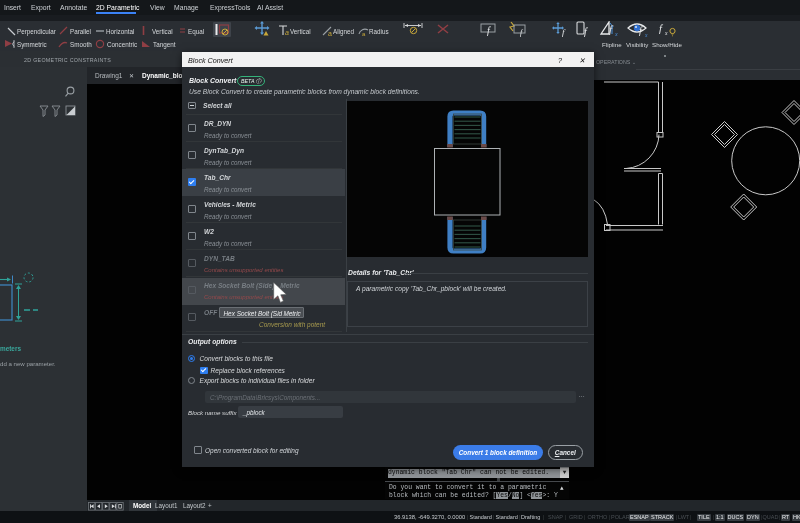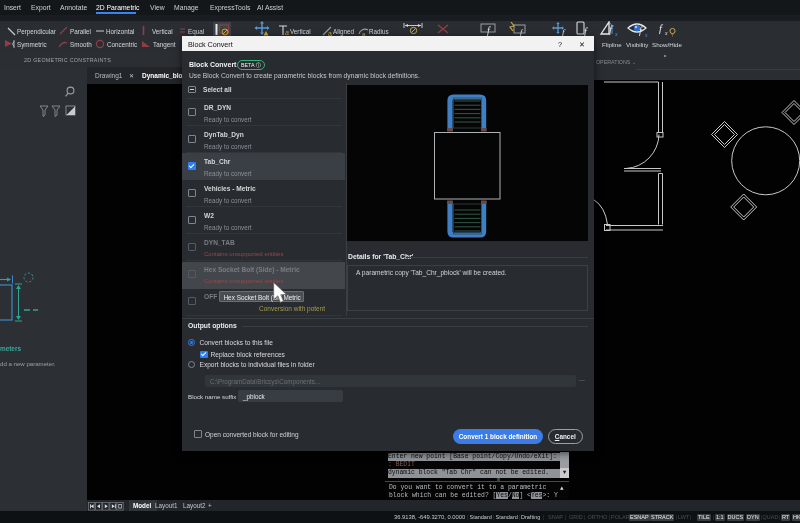--- a/index.html
+++ b/index.html
@@ -27,21 +27,21 @@
 .sbox { background:#383d42; color:#e8eaec; padding:0.5px 1px; border-radius:1px; }
 .ssep { color:#3c4044; }
 
 #console1 { left:385px; top:450px; width:184px; height:26px; background:#050505; font-family:"Liberation Mono", monospace; font-size:6.4px; color:#b8bcc0; }
 #console1 .ln { position:absolute; left:3px; width:172px; height:8.2px; line-height:8.2px; white-space:pre; }
 .lnsel { background:#8f9397; color:#0a0a0a; }
 #console2 { left:385px; top:481px; width:184px; height:18px; background:#050505; border-top:1px solid #46494d; font-family:"Liberation Mono", monospace; font-size:6.4px; color:#b8bcc0; }
 #console2 .ln { position:absolute; left:4px; white-space:pre; }
 .tok { background:#8f9397; color:#0a0a0a; }
 
-#dialog { left:182px; top:36px; width:412px; height:414.5px; background:#282c31; z-index:10; box-shadow:0 2px 8px rgba(0,0,0,0.6); }
+#dialog { left:182px; top:52px; width:412px; height:414.5px; background:#282c31; z-index:10; box-shadow:0 2px 8px rgba(0,0,0,0.6);font-style:italic; }
 #dtitle { left:0; top:0; width:412px; height:14.5px; background:#f2f2f2; color:#111; font-size:7.2px; }
 #dbody { left:0; top:20px; width:412px; height:394.5px; }
 .dtxt { position:absolute; white-space:nowrap; }
 .cb { position:absolute; width:7.5px; height:7.5px; border:1px solid #80868c; border-radius:1px; background:transparent; }
 .cbchk { border:none; background:#2e7ef0; }
 .cbchk:after { content:""; position:absolute; left:1.3px; top:1.8px; width:3.8px; height:1.8px; border-left:1.1px solid #fff; border-bottom:1.1px solid #fff; transform:rotate(-45deg); }
 .radio { position:absolute; width:7px; height:7px; border:1px solid #80868c; border-radius:50%; }
 .radiosel { border-color:#2e7ef0; }
 .radiosel:after { content:""; position:absolute; left:1.5px; top:1.5px; width:3px; height:3px; border-radius:50%; background:#2e7ef0; }
 .name { font-size:6.6px; font-weight:bold; color:#d3d6d9; }

